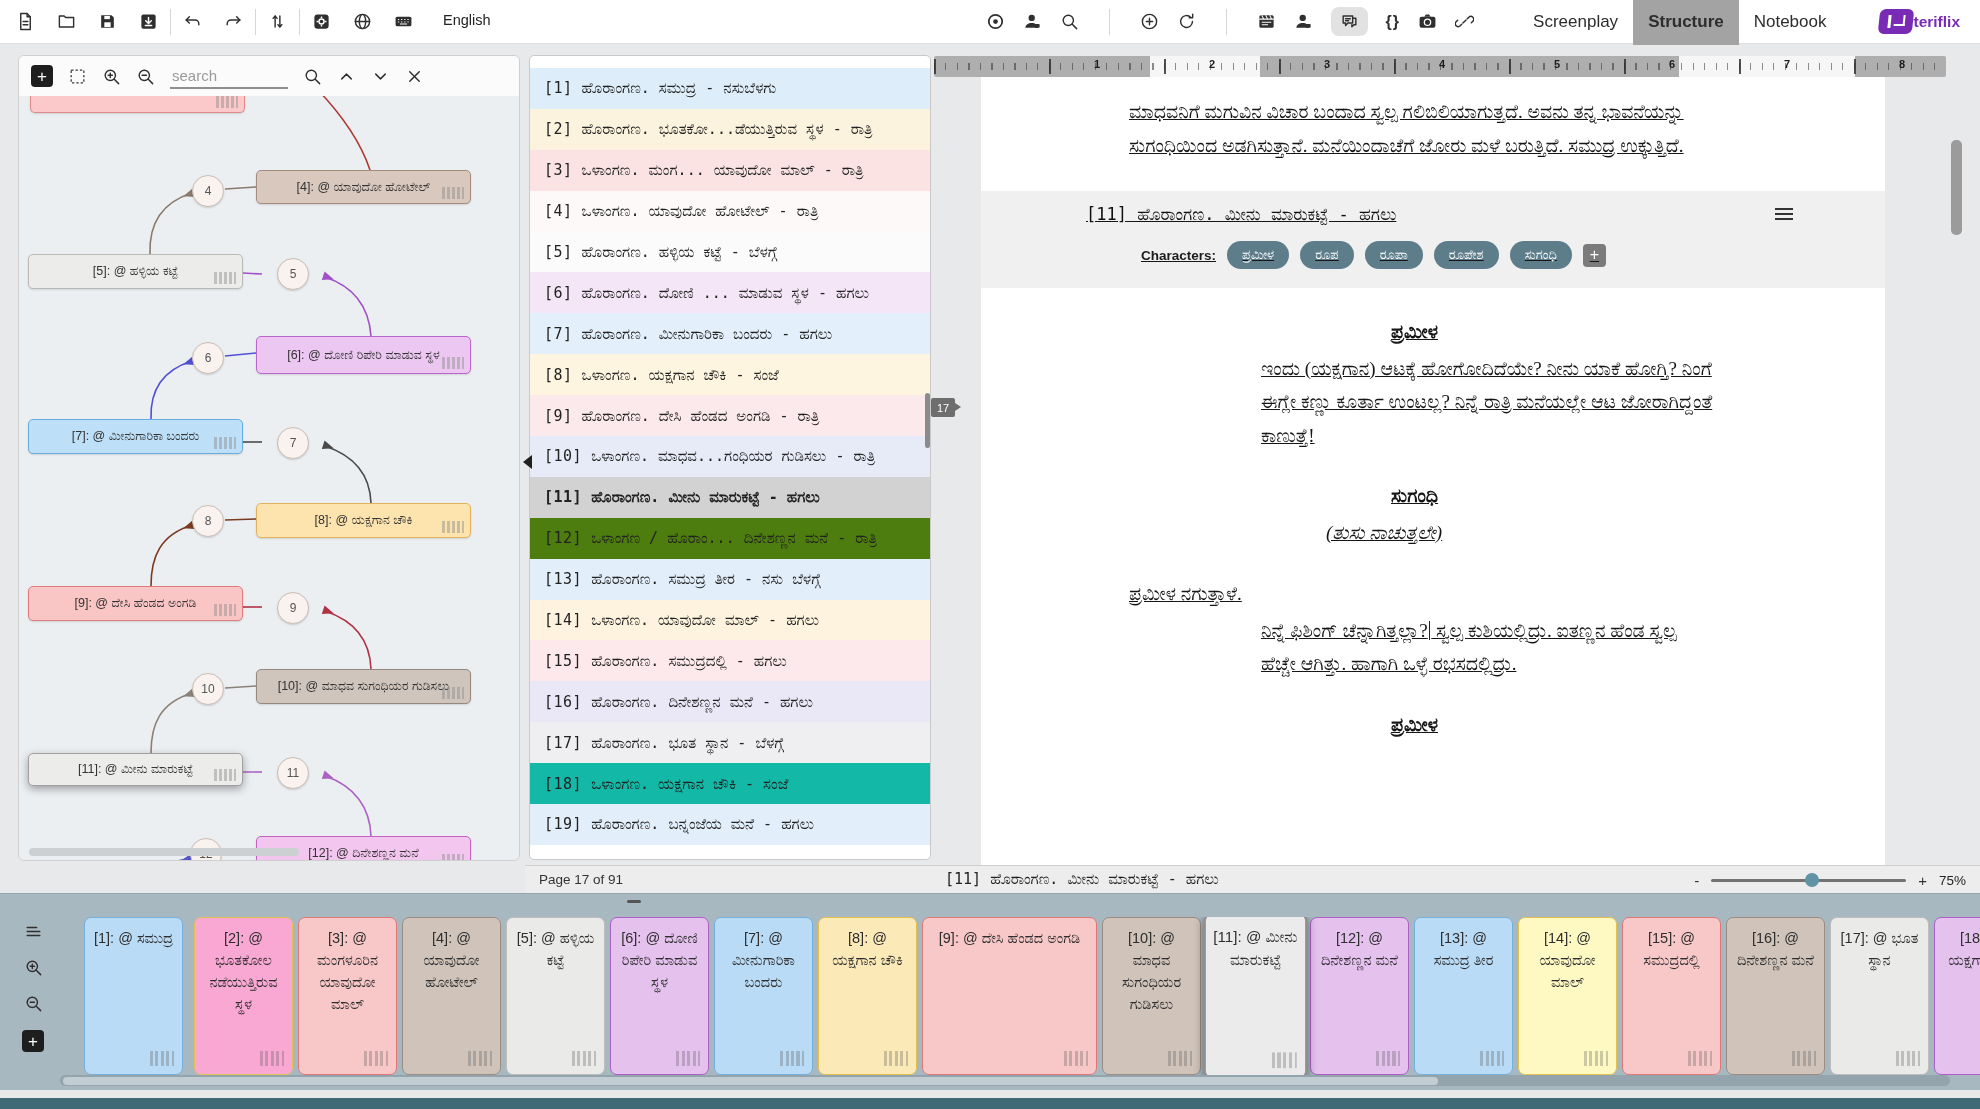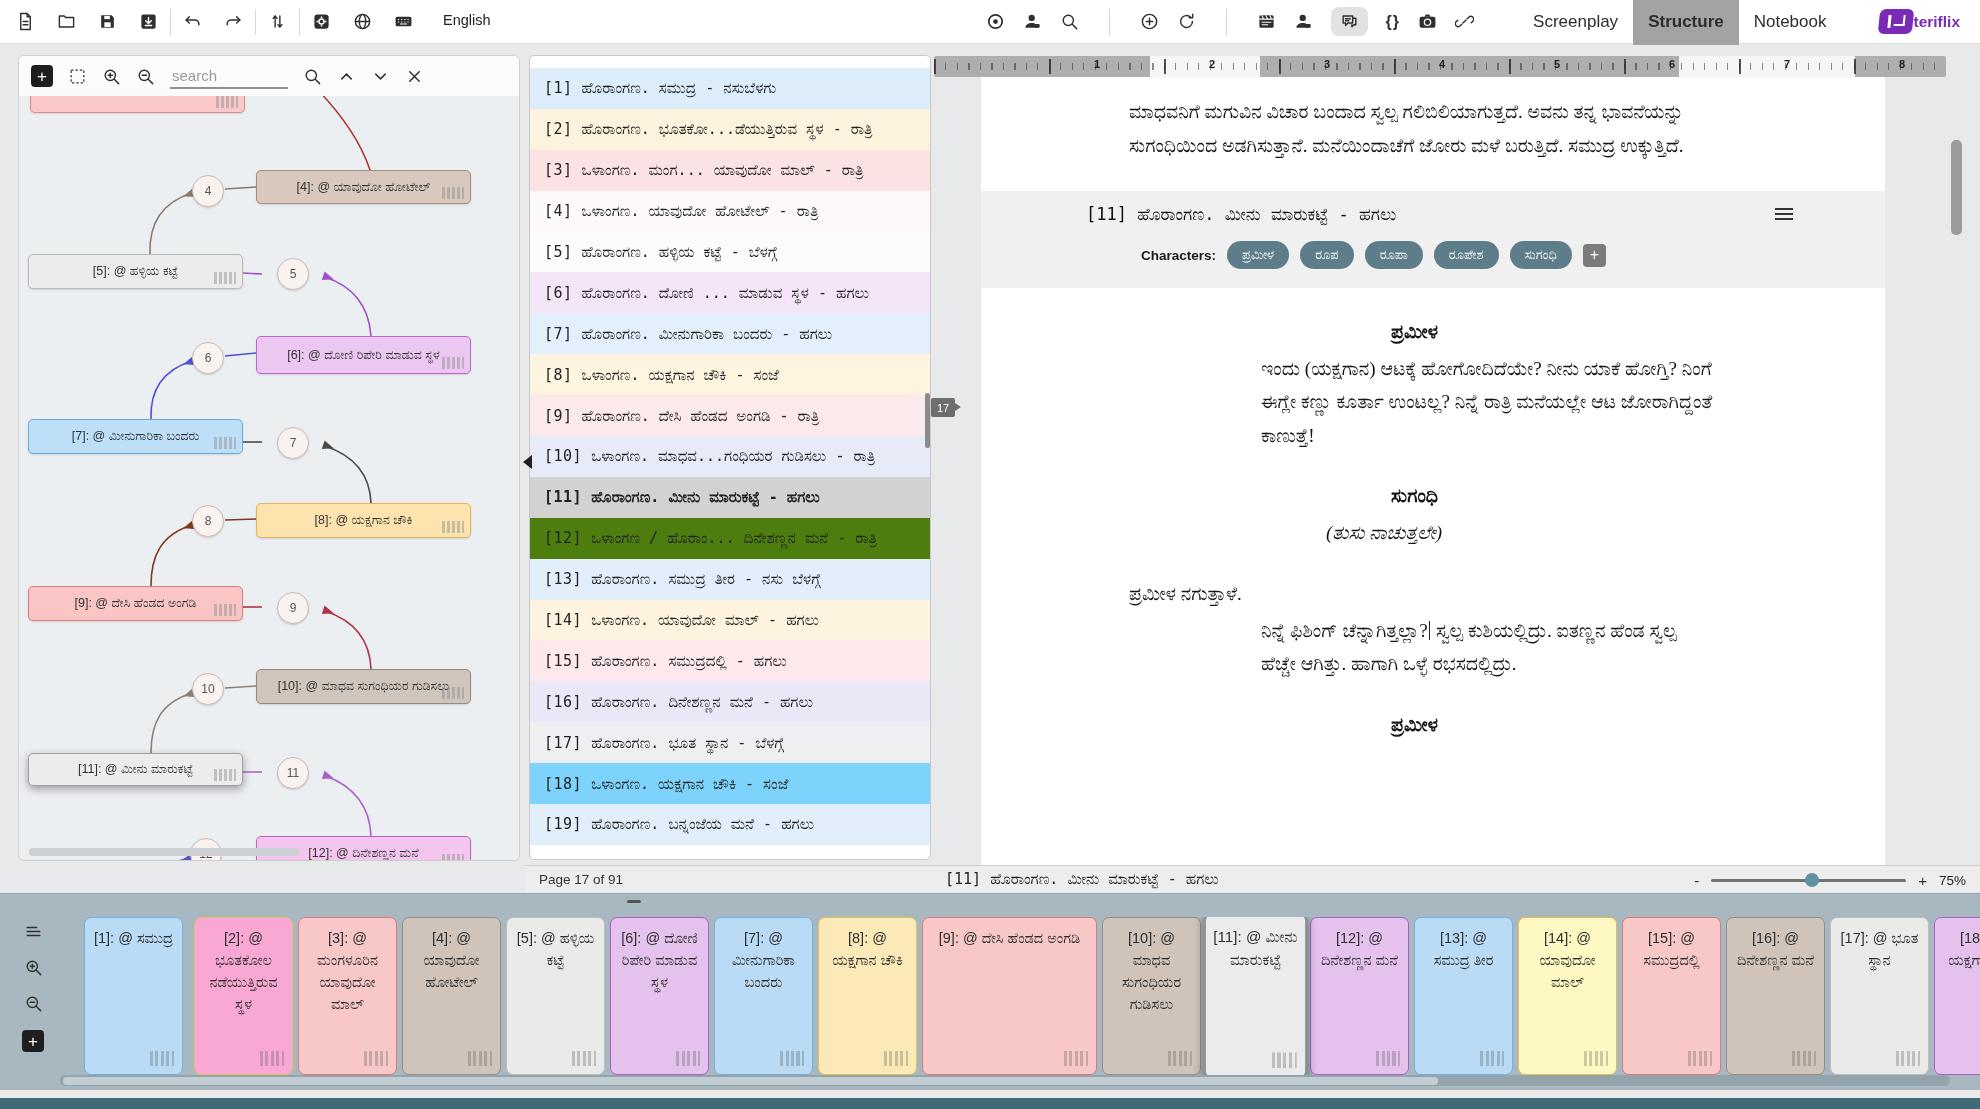--- a/index.html
+++ b/index.html
@@ -71,21 +71,21 @@
   .rnum { position:absolute; top:2px; transform:translateX(-50%); font-size:11px; font-weight:700; color:#1d1d1d; }
 
   .doc-vscroll { position:absolute; left:1951px; top:140px; width:11px; height:95px; background:#9b9b9b; border-radius:5px; z-index:6; }
 
   .page-marker { position:absolute; left:931px; top:398px; height:19px; padding:0 6px; background:#6e6e6e; color:#fff;
                  font-size:11px; display:flex; align-items:center; border-radius:2px; z-index:6; }
   .page-marker:after { content:""; position:absolute; right:-6px; top:5px; width:0; height:0;
                        border-top:4.5px solid transparent; border-bottom:4.5px solid transparent; border-left:6px solid #6e6e6e; }
 
   .page { position:absolute; left:981px; top:77px; width:904px; height:788px; background:#fff; overflow:hidden;
-          font-family:"Liberation Serif",serif; color:#161616; }
+          font-family:"Liberation Serif",serif; color:#161616;text-decoration:underline; }
   .pb { font-size:19px; line-height:33.5px; }
   .action { margin:0 115px 0 148px; }
   .m-top18 { margin-top:18px; } .m-top26 { margin-top:26px; } .m-top28 { margin-top:28px; }
   .scene-block { margin-top:29px; background:#f0f0f0; padding:13px 0 19px 0; }
   .heading-row { display:flex; align-items:center; padding:0 92px 0 105px;
                  font-family:"DejaVu Sans Mono","Liberation Mono",monospace; font-size:17px; color:#111; }
   .menu-ic { margin-left:auto; width:18px; height:12px; border-top:2px solid #333; border-bottom:2px solid #333; position:relative; cursor:pointer; }
   .menu-ic:before { content:""; position:absolute; left:0; top:3px; width:18px; height:2px; background:#333; }
   .chars-row { margin-top:17px; padding-left:160px; display:flex; align-items:center; gap:11px;
                font-family:"Liberation Sans",sans-serif; }
@@ -549,21 +549,21 @@
         <div class="srow" style="background: rgb(234, 232, 247);">
           <span class="snum">[16]</span>
           <span class="stext">ಹೊರಾಂಗಣ. ದಿನೇಶಣ್ಣನ ಮನೆ - ಹಗಲು</span>
         </div>
       
         <div class="srow" style="background: rgb(239, 239, 241);">
           <span class="snum">[17]</span>
           <span class="stext">ಹೊರಾಂಗಣ. ಭೂತ ಸ್ಥಾನ - ಬೆಳಗ್ಗೆ</span>
         </div>
       
-        <div class="srow" style="background: #7dd3fc;">
+        <div class="srow" style="background: #14b8a6;">
           <span class="snum">[18]</span>
           <span class="stext">ಒಳಾಂಗಣ. ಯಕ್ಷಗಾನ ಚೌಕಿ - ಸಂಜೆ</span>
         </div>
       
         <div class="srow" style="background: rgb(226, 238, 250);">
           <span class="snum">[19]</span>
           <span class="stext">ಹೊರಾಂಗಣ. ಬನ್ನಂಜೆಯ ಮನೆ - ಹಗಲು</span>
         </div>
       </div>
   </section>

